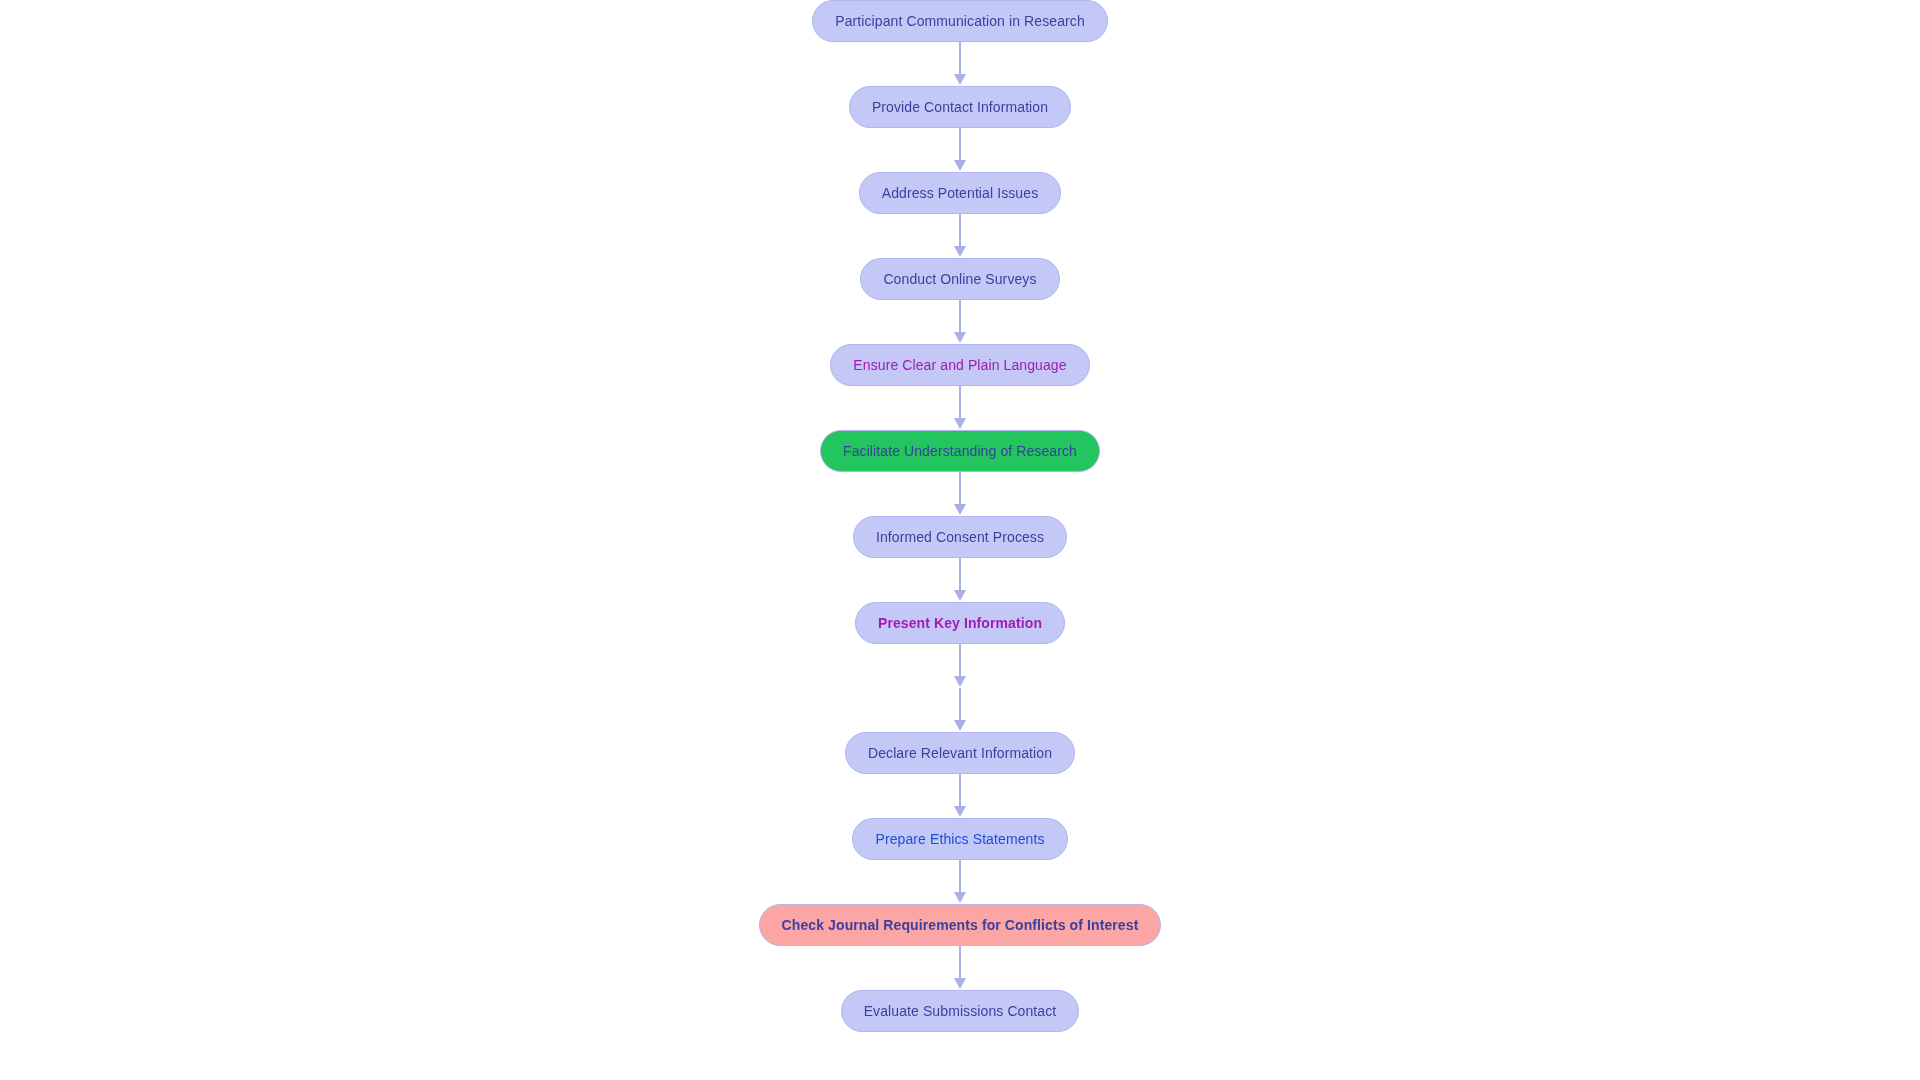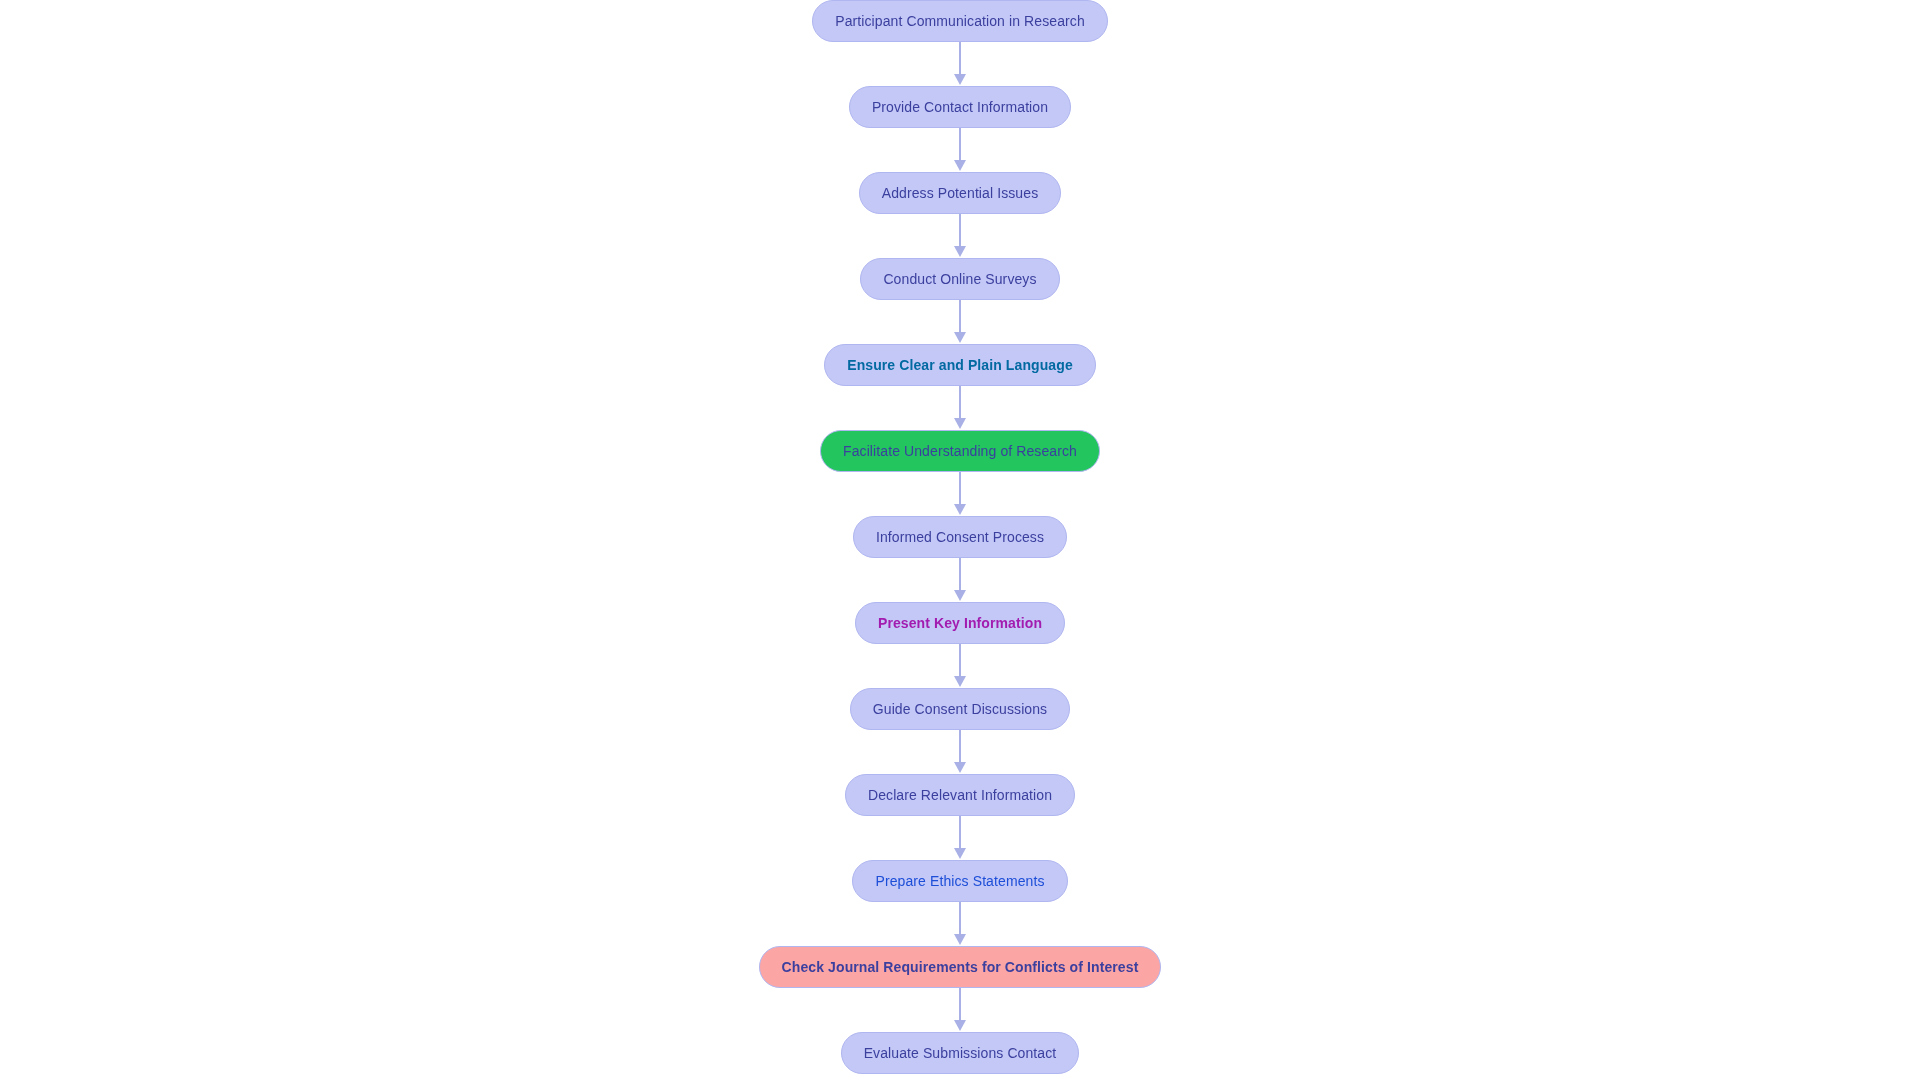--- a/index.html
+++ b/index.html
@@ -125,21 +125,21 @@
       <div class="node" style="background: rgb(195, 200, 247); border-color: rgb(176, 182, 240); color: rgb(59, 63, 158);">
         <span>Conduct Online Surveys</span>
       </div>
     </div>
     <div class="connector">
       <div class="stem" style="background: rgb(169, 176, 229);"></div>
       <div class="head" style="border-top-color: rgb(169, 176, 229);"></div>
     </div>
 
     <div class="flow-step">
-      <div class="node" style="background: rgb(195, 200, 247); border-color: rgb(176, 182, 240); color: #0369a1; font-weight: bold;">
+      <div class="node" style="background: rgb(195, 200, 247); border-color: rgb(176, 182, 240); color: #a21caf;">
         <span>Ensure Clear and Plain Language</span>
       </div>
     </div>
     <div class="connector">
       <div class="stem" style="background: rgb(169, 176, 229);"></div>
       <div class="head" style="border-top-color: rgb(169, 176, 229);"></div>
     </div>
 
     <div class="flow-step">
       <div class="node" style="background: #22c55e; border-color: rgb(176, 182, 240); color: rgb(59, 63, 158);">
@@ -164,25 +164,20 @@
     <div class="flow-step">
       <div class="node" style="background: rgb(195, 200, 247); border-color: rgb(176, 182, 240); color: #a21caf; font-weight: bold;">
         <span>Present Key Information</span>
       </div>
     </div>
     <div class="connector">
       <div class="stem" style="background: rgb(169, 176, 229);"></div>
       <div class="head" style="border-top-color: rgb(169, 176, 229);"></div>
     </div>
 
-    <div class="flow-step">
-      <div class="node" style="background: rgb(195, 200, 247); border-color: rgb(176, 182, 240); color: rgb(59, 63, 158);">
-        <span>Guide Consent Discussions</span>
-      </div>
-    </div>
     <div class="connector">
       <div class="stem" style="background: rgb(169, 176, 229);"></div>
       <div class="head" style="border-top-color: rgb(169, 176, 229);"></div>
     </div>
 
     <div class="flow-step">
       <div class="node" style="background: rgb(195, 200, 247); border-color: rgb(176, 182, 240); color: rgb(59, 63, 158); text-align: center;">
         <span>Declare Relevant Information</span>
       </div>
     </div>

